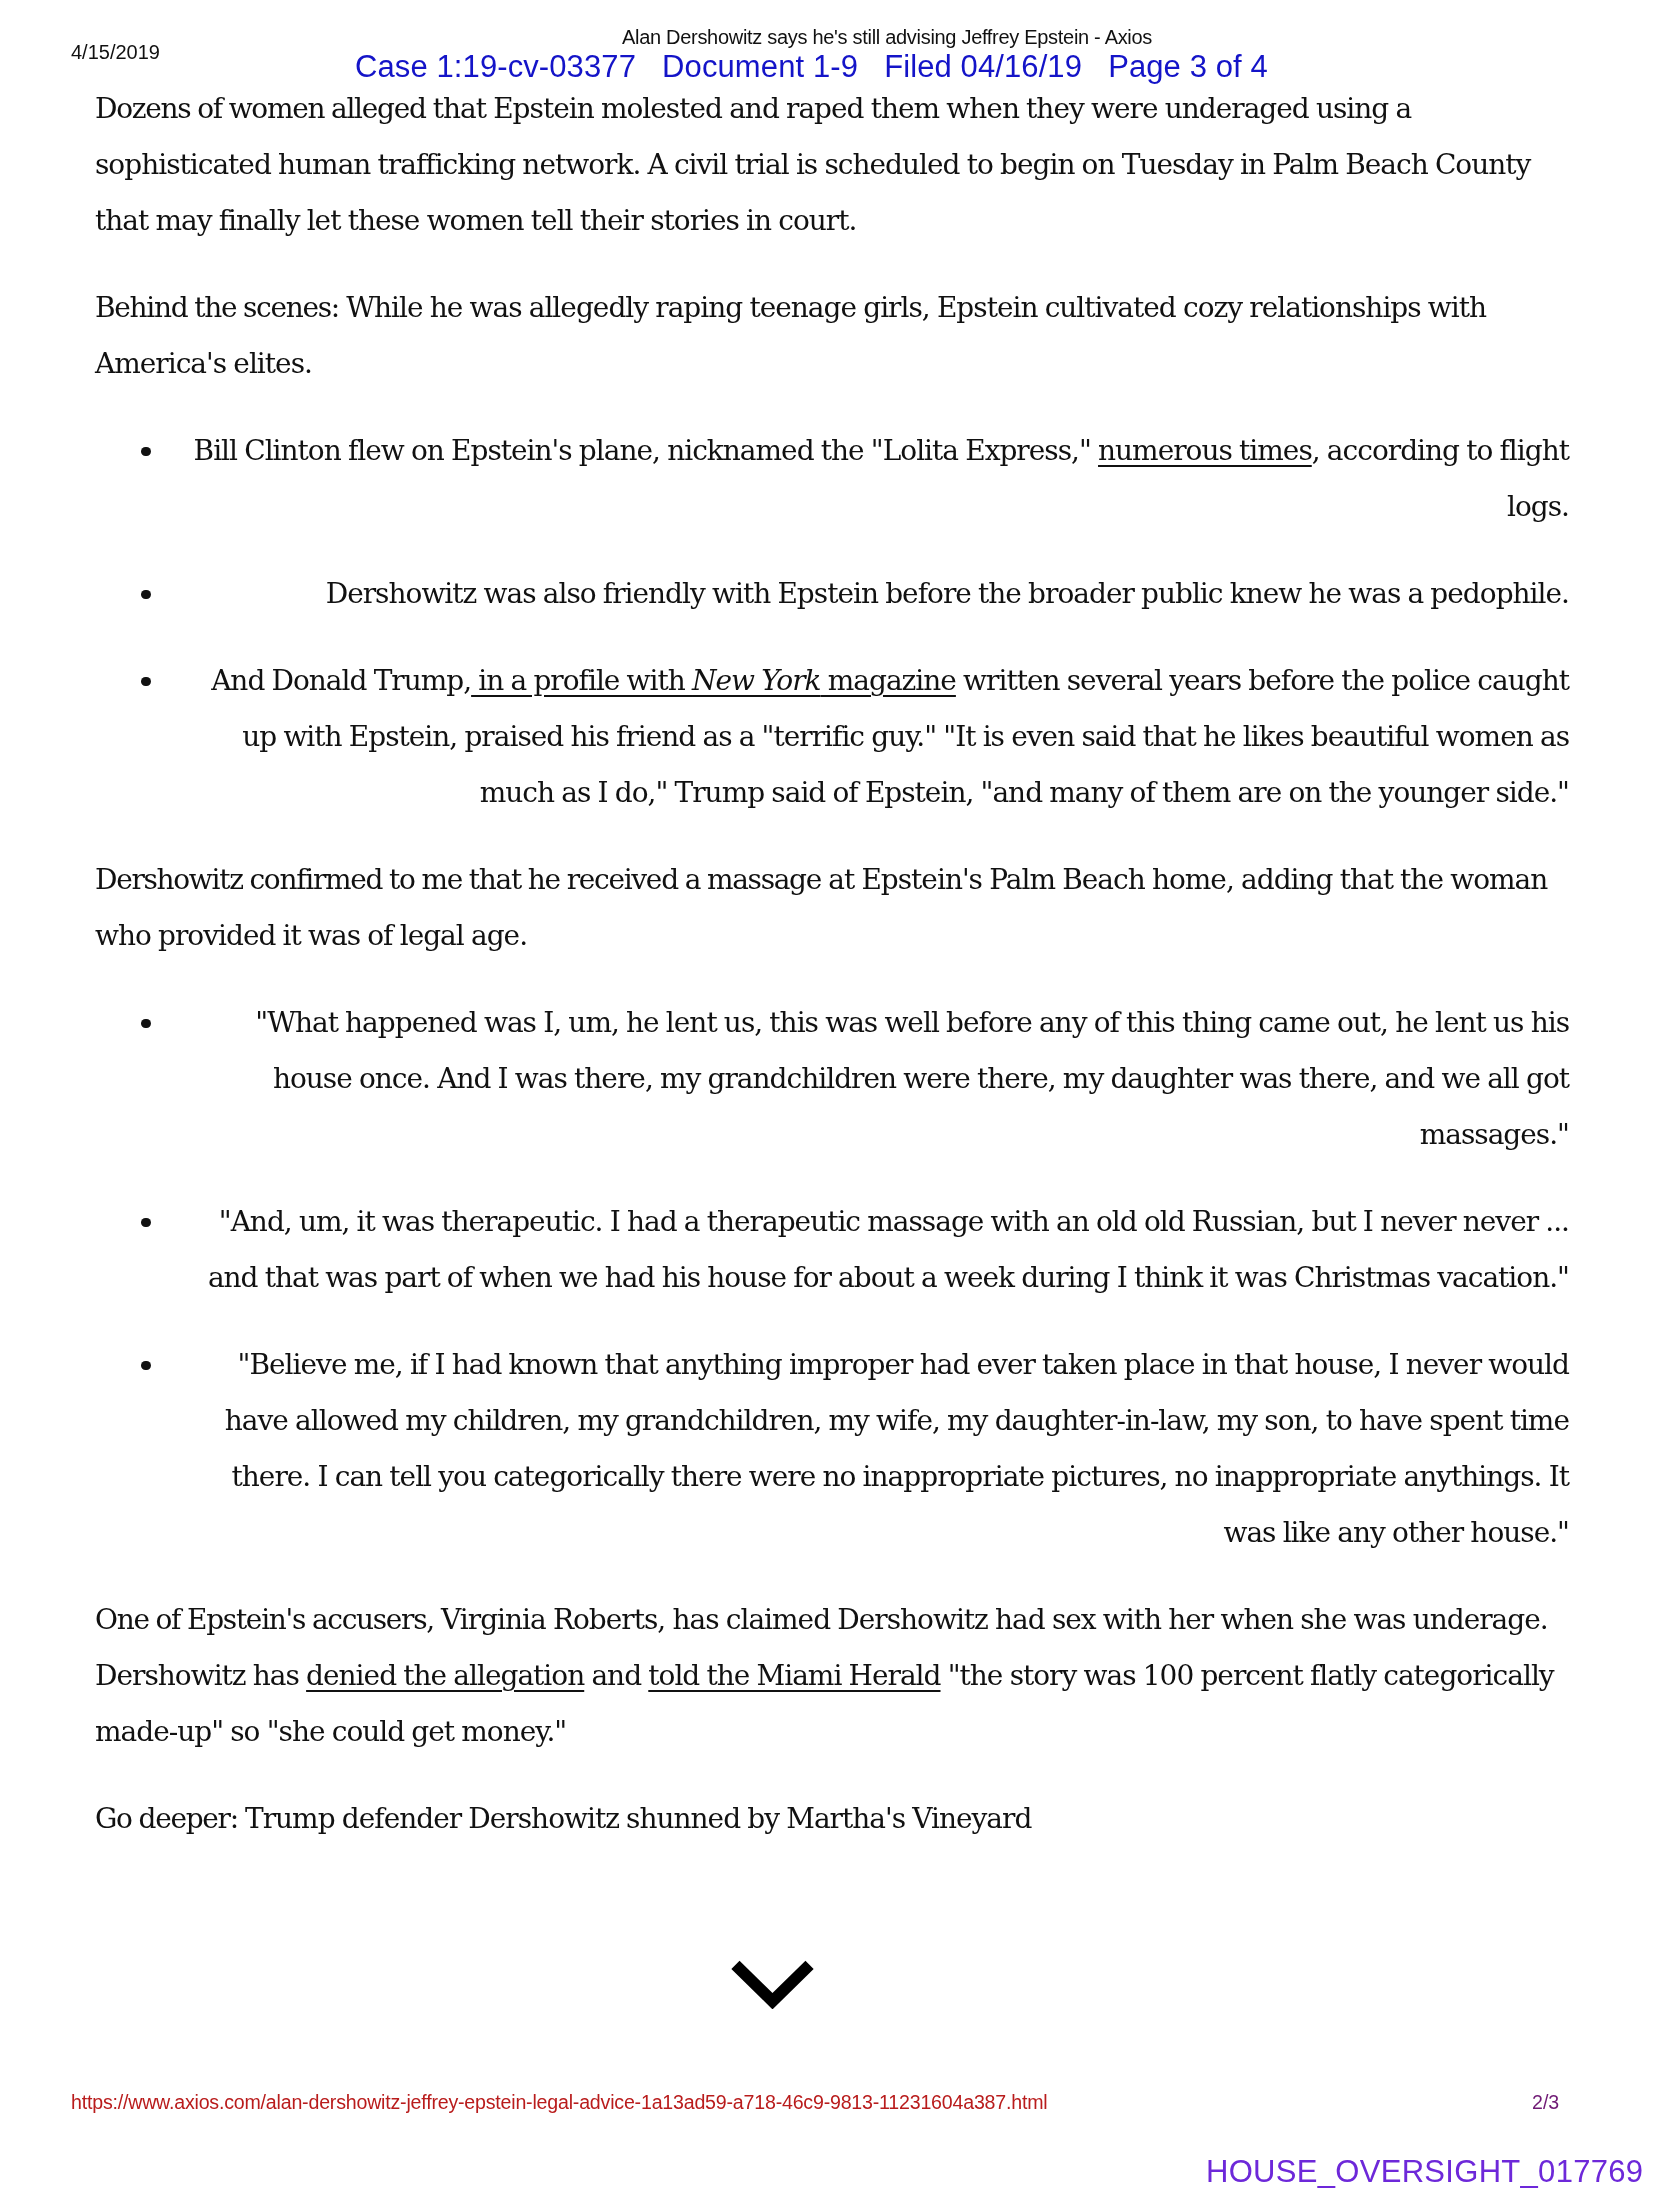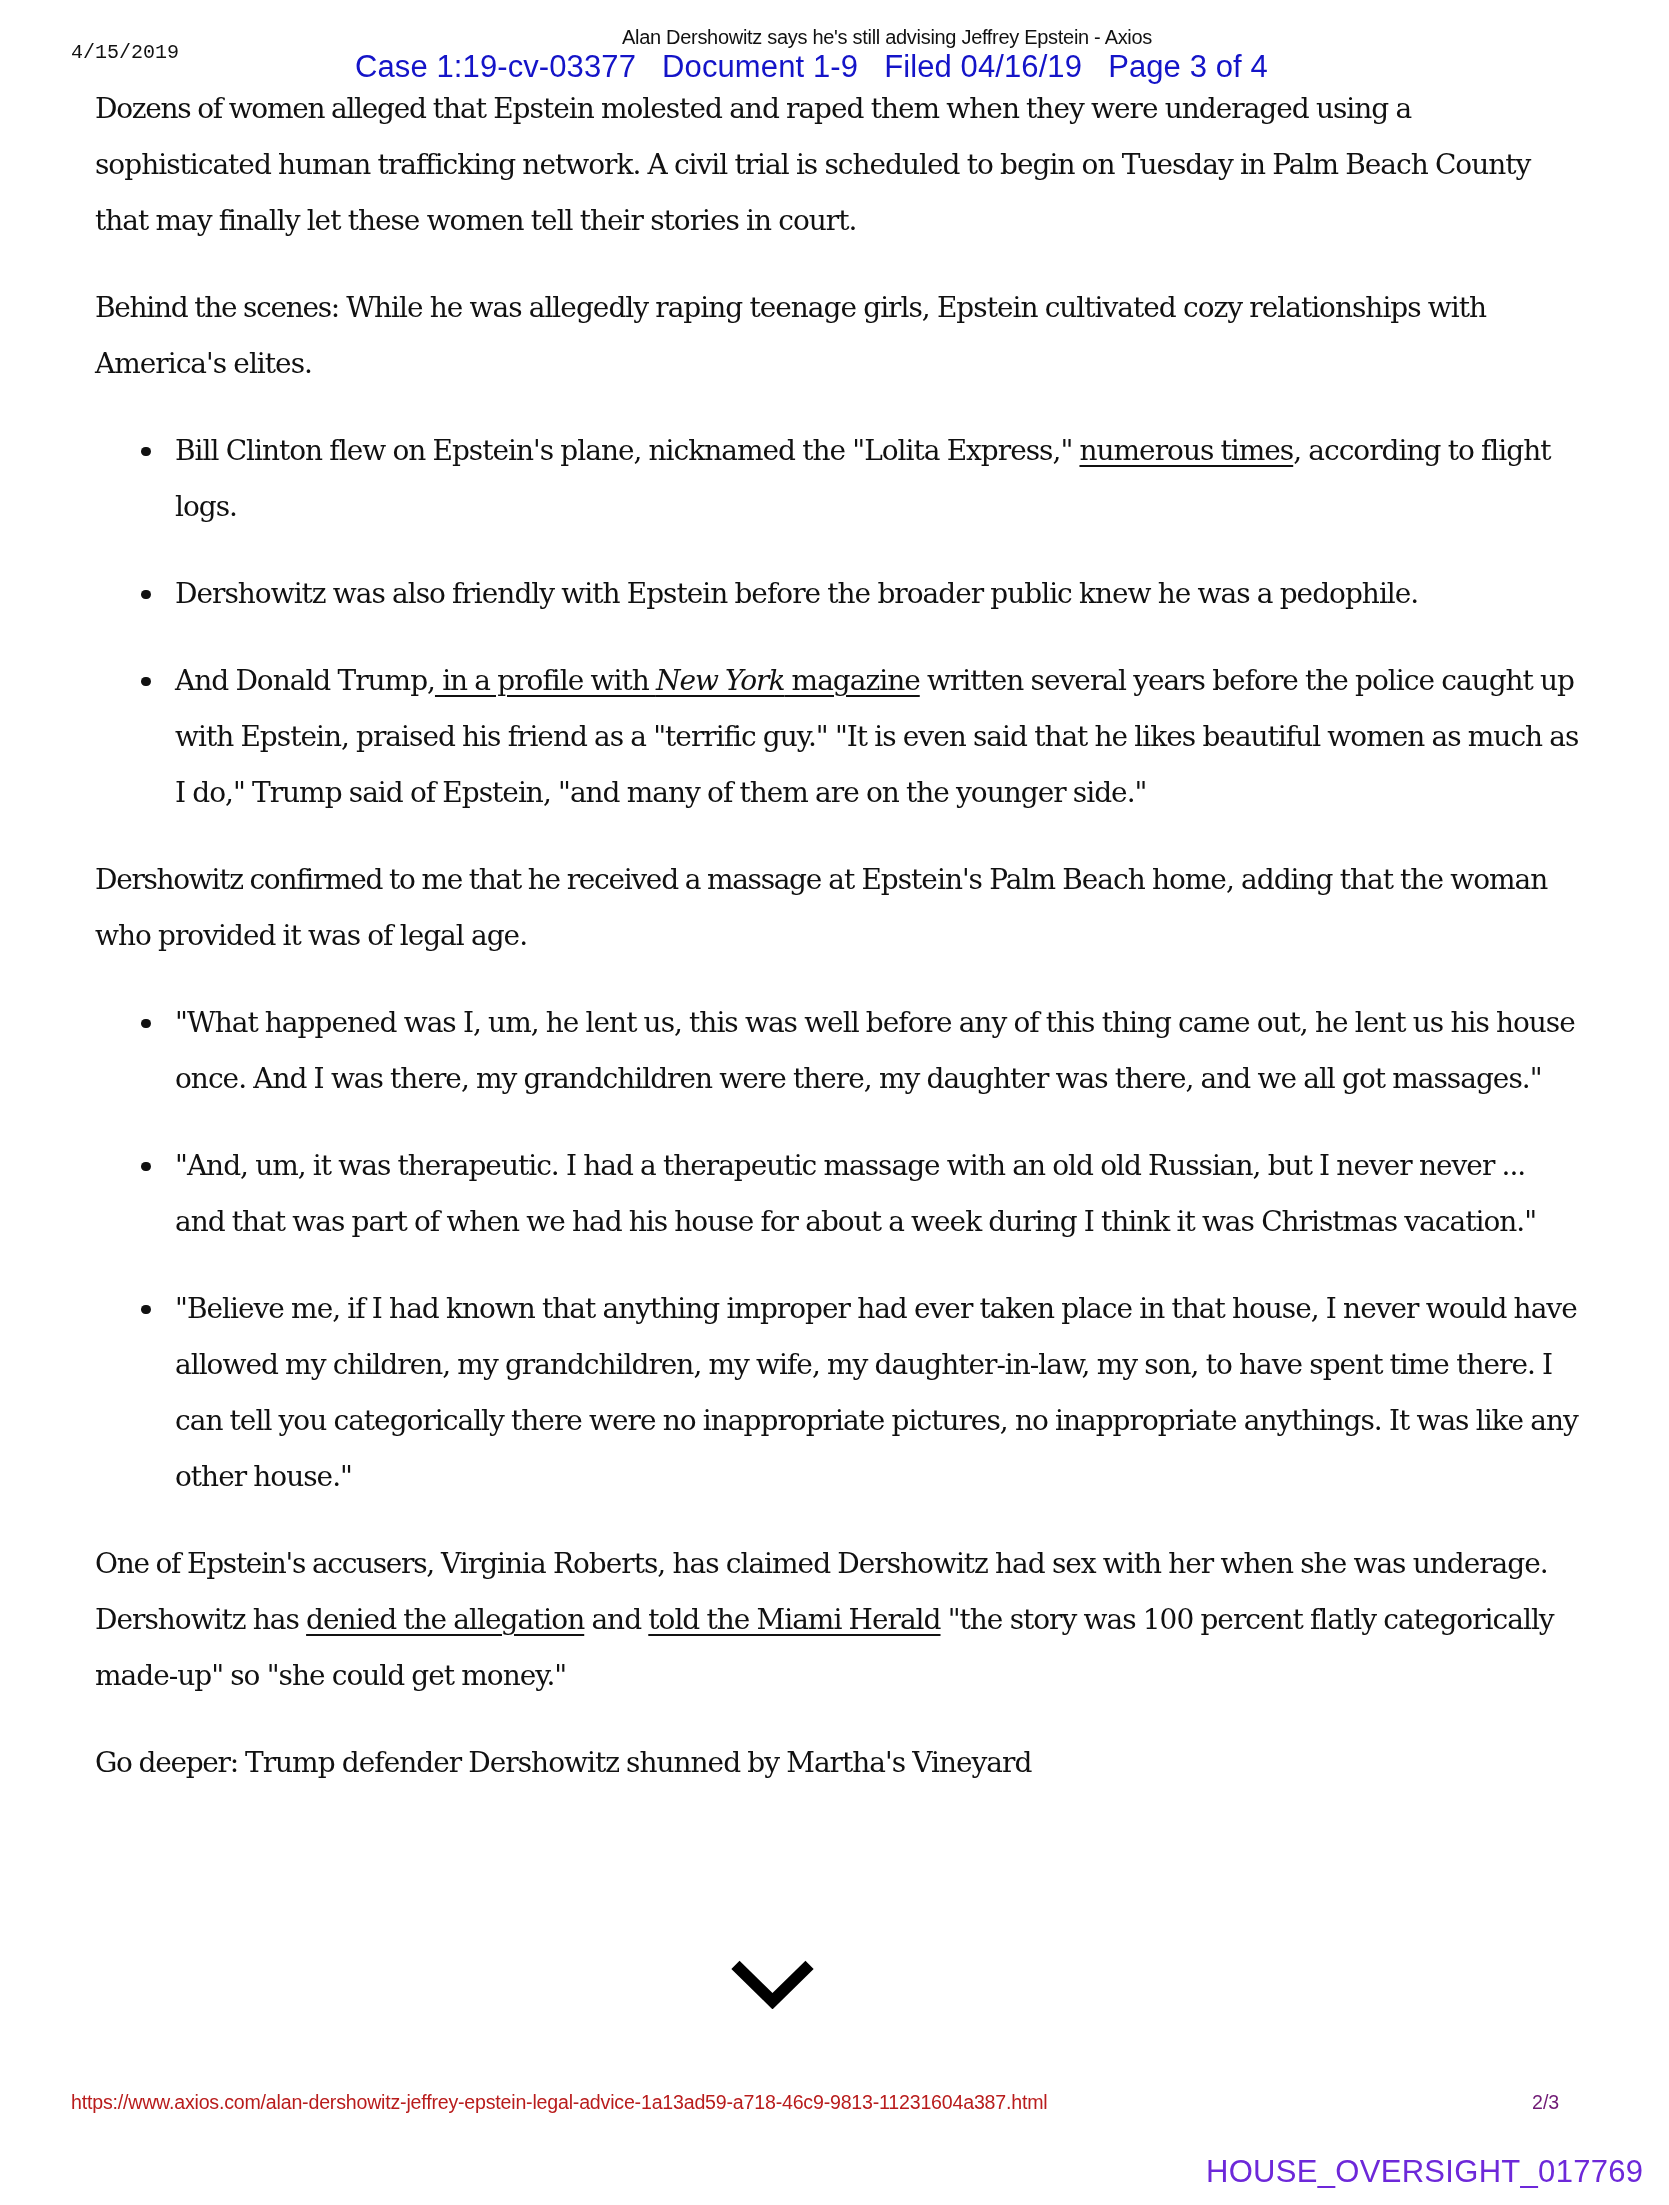--- a/index.html
+++ b/index.html
@@ -2,41 +2,41 @@
 <html style="font-size:10.5px"><head>
   <meta charset="utf-8">
   <style>
     html, body { margin: 0; padding: 0; background: #ffffff; }
     body {
       width: 1669px; height: 2205px; position: relative; overflow: hidden;
       color: #111111;
     }
     .hdr-date {
       position: absolute; left: 71px; top: 41px;
-      font-family: Liberation Mono, monospace; font-size: 20px; color: #111;
+      font-family: Liberation Sans, sans-serif; font-size: 20px; color: #111;
     }
     .hdr-title {
       position: absolute; left: 622px; top: 26px;
       font-family: "Liberation Sans", sans-serif; font-size: 20px; color: #111;
       letter-spacing: -0.3px;
     }
     .stamp {
       position: absolute; left: 355px; top: 38px;
       font-family: "Liberation Sans", sans-serif; font-size: 31px; color: #1414c8;
       white-space: nowrap; letter-spacing: 0.1px; margin-top: 11px;
     }
     .article {
       position: absolute; left: 95px; top: 81px; width: 1486px;
       font-family: "DejaVu Serif", serif; font-size: 28px; line-height: 56px;
       letter-spacing: -1px; word-spacing: -0.7px;
     }
     .article p { margin: 0 0 31px 0; }
     .article strong { font-weight: normal; letter-spacing: -1.3px; }
     .article ul { list-style: none; margin: 0 0 31px 0; padding: 0; }
-    .article li { position: relative; padding-left: 80px; margin: 0 0 31px 0; }
+    .article li { position: relative; padding-left: 80px; margin: 0 12px 31px 0; text-align: right; }
     .article li:last-child { margin-bottom: 0; }
     .bullet {
       position: absolute; left: 46px; top: 23.6px; width: 9.8px; height: 9.8px;
       border-radius: 50%; background: #111;
     }
     .article a { color: #111; text-decoration: underline; text-decoration-thickness: 2px; text-underline-offset: 4.6px; }
     .article em { font-style: italic; }
     .chevron {
       position: absolute; left: 730px; top: 1957px; width: 85px; height: 52px;
     }

